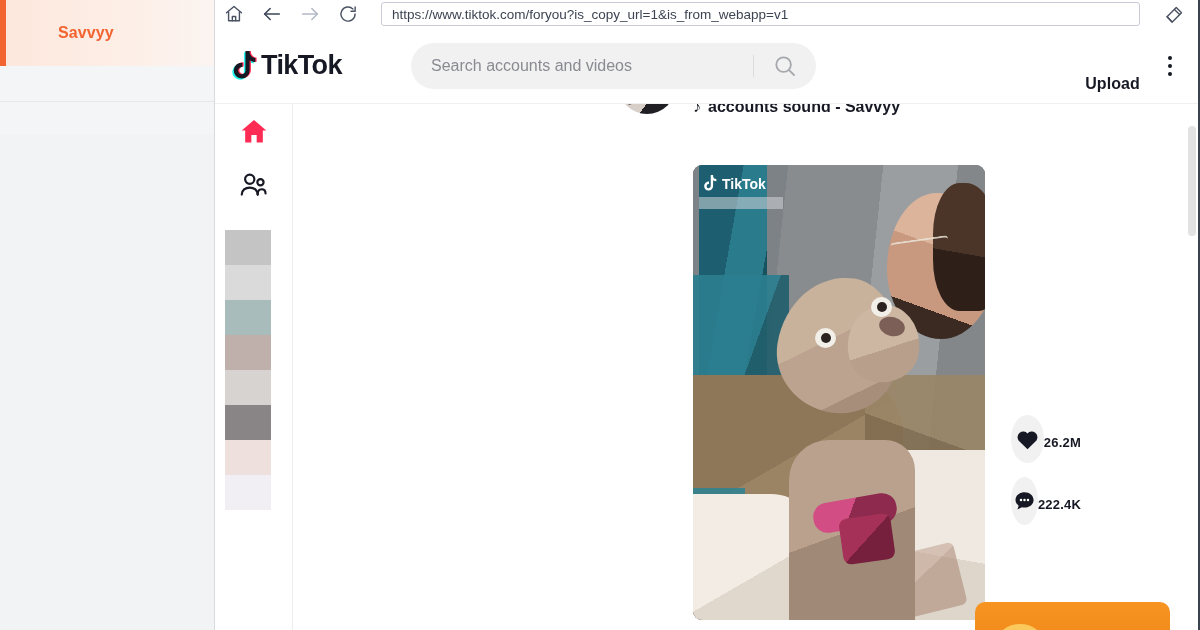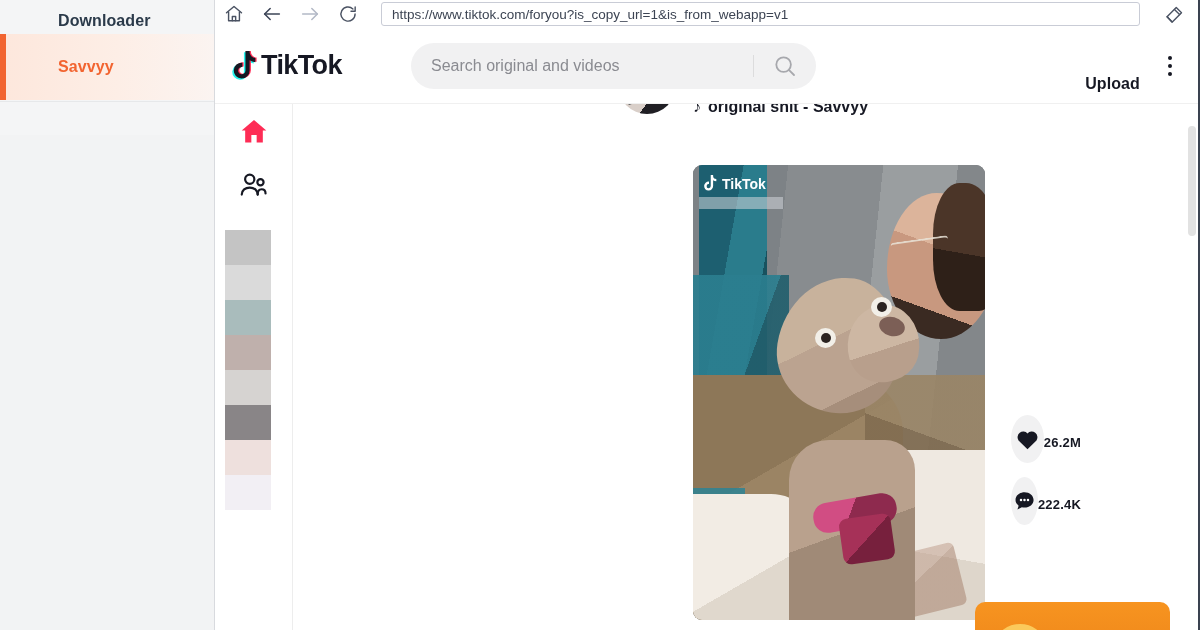--- a/index.html
+++ b/index.html
@@ -281,23 +281,20 @@
   #page-right-edge {
     position: absolute; right: 0; top: 0; width: 2px; height: 630px; background: #3a4250; z-index: 50;
   }
 </style>
 </head>
 <body>
 
 <div id="screen">
 
   <div id="app-sidebar">
-    <div class="app-nav-item first">
-      <span>Downloader</span>
-    </div>
     <div class="divider-line"></div>
     <div class="app-nav-item active">
       <span>Savvyy</span>
     </div>
     <div class="lower-fill" style="top:135px;"></div>
   </div>
 
   <div id="browser-chrome">
     <div class="chrome-btn">
       <svg width="20" height="20" viewBox="0 0 24 24" fill="none" stroke="#4a5262" stroke-width="1.7" stroke-linecap="round" stroke-linejoin="round">
@@ -344,21 +341,21 @@
 
         <div id="post-head">
           <div id="avatar">
             <div class="leaf"></div>
           </div>
           <div id="caption">
             <span>bruh this shit has me WHEEZING </span><span class="tag">#fyp</span>
           </div>
           <div id="music">
             <span>♪</span>
-            <span>original shit - Savvyy</span>
+            <span>accounts sound - Savvyy</span>
           </div>
           <div id="follow-btn">
             <span>Follow</span>
           </div>
         </div>
 
         <div id="video-row">
           <div id="video">
             <div class="v-bg"></div>
             <div class="v-curtain-teal"></div>
@@ -452,21 +449,21 @@
           <svg width="28" height="30" viewBox="0 0 24 28">
             <path d="M16.3 0h-3.9v18.3a3.4 3.4 0 1 1-2.9-3.4v-4a7.4 7.4 0 1 0 6.8 7.4V8.7a9 9 0 0 0 5.3 1.7V6.5a5.4 5.4 0 0 1-5.3-5.3z" fill="#25f4ee" transform="translate(-1.4,1.2)"></path>
             <path d="M16.3 0h-3.9v18.3a3.4 3.4 0 1 1-2.9-3.4v-4a7.4 7.4 0 1 0 6.8 7.4V8.7a9 9 0 0 0 5.3 1.7V6.5a5.4 5.4 0 0 1-5.3-5.3z" fill="#fe2c55" transform="translate(1.2,-0.4)"></path>
             <path d="M16.3 0h-3.9v18.3a3.4 3.4 0 1 1-2.9-3.4v-4a7.4 7.4 0 1 0 6.8 7.4V8.7a9 9 0 0 0 5.3 1.7V6.5a5.4 5.4 0 0 1-5.3-5.3z" fill="#161823"></path>
           </svg>
         </span>
         <span class="wordmark">TikTok</span>
       </div>
 
       <div id="tt-search">
-        <div class="ph">Search original and videos</div>
+        <div class="ph">Search accounts and videos</div>
         <div class="vdiv"></div>
         <div class="mag">
           <svg width="24" height="24" viewBox="0 0 24 24" fill="none" stroke="#a7a8ad" stroke-width="1.8" stroke-linecap="round">
             <circle cx="10.6" cy="10.6" r="7.3"></circle>
               <path d="M16.1 16.1 21 21"></path>
           </svg>
         </div>
       </div>
 
       <div id="tt-upload">

